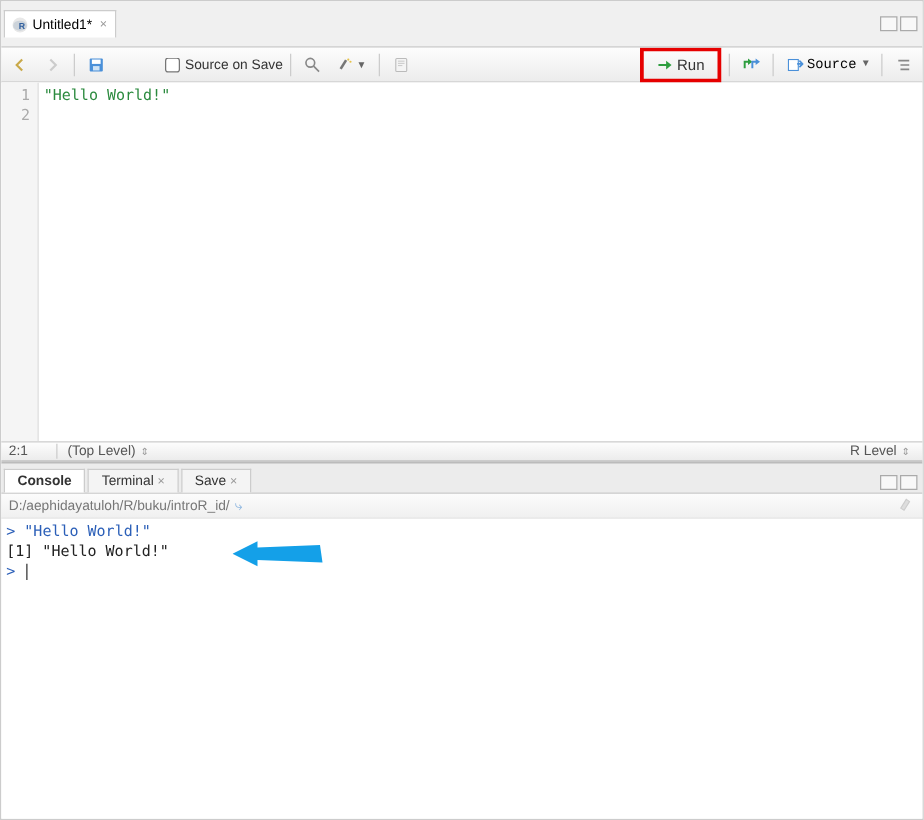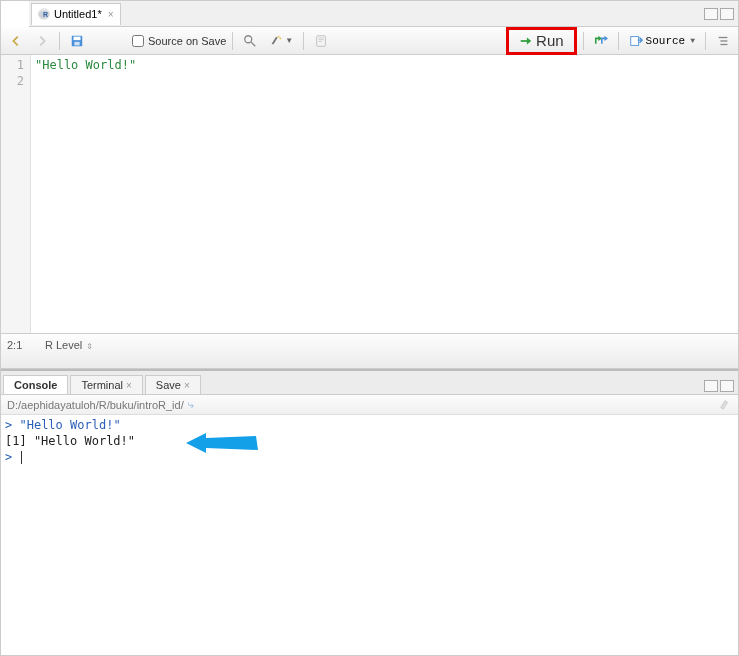--- a/index.html
+++ b/index.html
@@ -13,23 +13,22 @@
       border: 1px solid #ccc;
       display: flex;
       flex-direction: column;
     }
     
     .top-tabbar {
       display: flex;
       align-items: center;
       background: #f0f0f0;
       border-bottom: 1px solid #ccc;
-      height: 26px;
+      height: 37px;
       position: relative;
-      margin-left: 28px;
     }
     .file-tab {
       display: flex;
       align-items: center;
       background: #fff;
       border: 1px solid #ccc;
       border-bottom: none;
       padding: 2px 6px;
       gap: 4px;
       margin-left: 2px;
@@ -104,21 +103,21 @@
     }
     .checkbox-row input { width:12px; height:12px; }
     .toolbar-spacer { flex: 1; }
     .run-btn {
       display: inline-flex;
       align-items: center;
       gap: 3px;
       height: 22px;
       padding: 0 8px;
       cursor: pointer;
-      font-size: 15px;
+      font-size: 12px;
       color: #333;
     }
     .run-highlight {
       border: 3px solid #e60000;
       padding: 0px 2px;
       display: inline-flex;
     }
     .source-btn {
       display: inline-flex;
       align-items: center;
@@ -156,28 +155,28 @@
       flex: 1;
       padding: 2px 4px;
       font-family: "Lucida Console", Consolas, monospace;
       font-size: 12px;
       line-height: 16px;
     }
     .str { color: #2b8a3e; }
     
     .editor-status {
       display: flex;
-      align-items: flex-end;
-      height: 32px;
+      align-items: center;
+      height: 16px;
       background: linear-gradient(#fdfdfd,#ececec);
       border-top: 1px solid #ccc;
       border-bottom: 1px solid #ccc;
       font-size: 11px;
       color: #555;
-      padding: 17px 6px;
+      padding: 4px 6px;
     }
     .editor-status .pos { width: 38px; }
     .editor-status .scope {
       border-left: 1px solid #ccc;
       padding-left: 8px;
       flex: 1;
     }
     .editor-status .lang {
       padding-right: 4px;
     }
@@ -372,20 +371,23 @@
     <div>1</div>
     <div>2</div>
   </div>
   <div class="code-area">
     <div><span class="str">"Hello World!"</span></div>
   </div>
 </div>
 
 <div class="editor-status">
   <span class="pos">2:1</span>
+  <span class="scope">
+    <span>(Top Level)</span><span class="updown">⇕</span>
+  </span>
   <span class="lang">
     <span>R Level</span><span class="updown">⇕</span>
   </span>
 </div>
 
 <div class="bottom-panel">
 
   <div class="console-tabbar">
     <div class="console-tab active">
       <span>Console</span>

